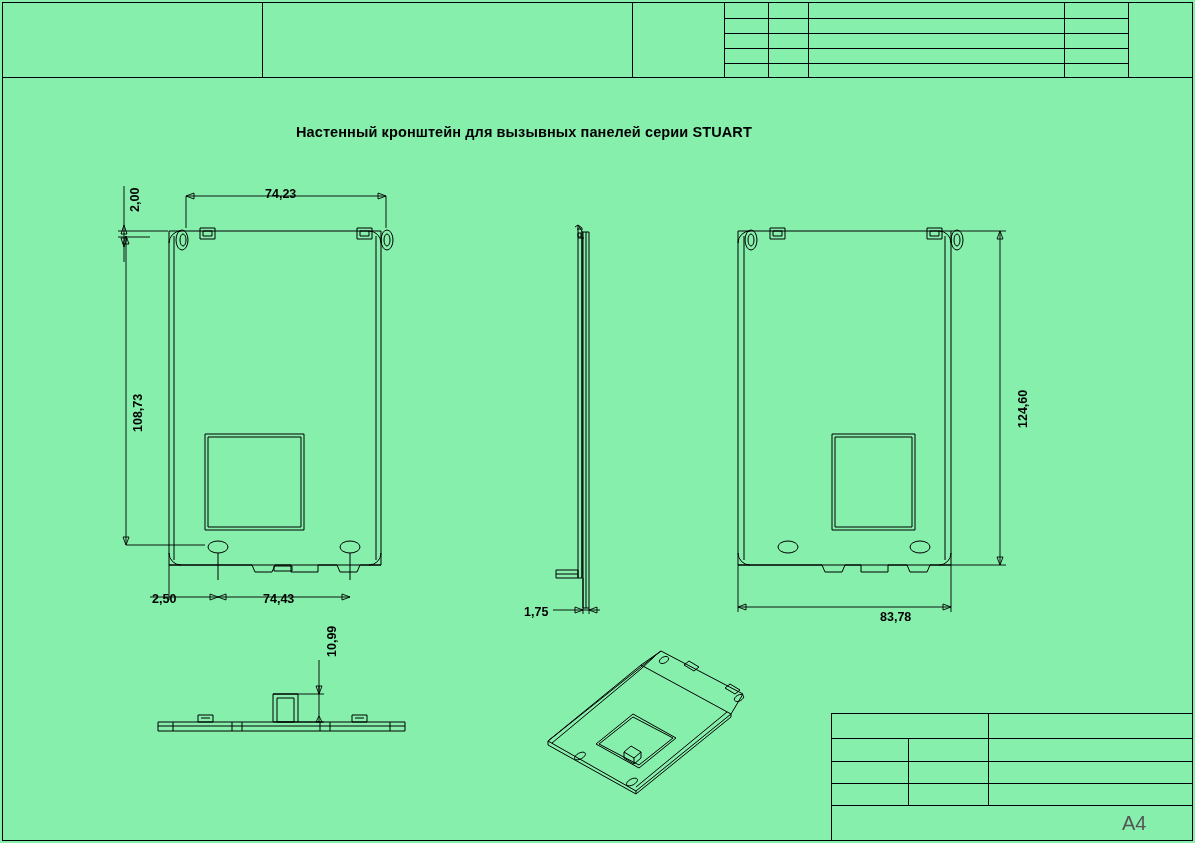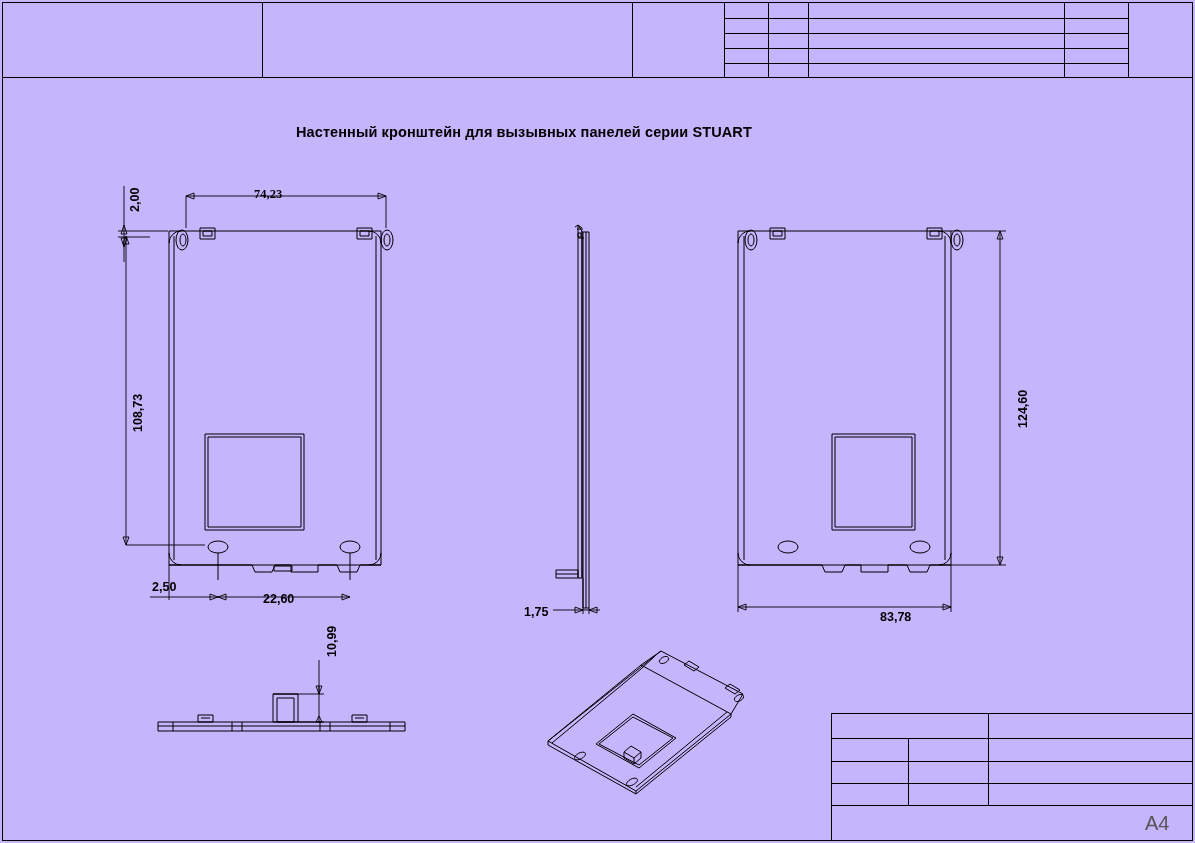--- a/index.html
+++ b/index.html
@@ -7,21 +7,21 @@
     padding: 0;
     background: #ffffff;
   }
   body {
     font-family: "Liberation Sans", sans-serif;
   }
   #sheet {
     position: relative;
     width: 1195px;
     height: 843px;
-    background: #c4b5fd;
+    background: #86efac;
     overflow: hidden;
   }
   .ln {
     position: absolute;
     background: #000000;
   }
   .hln { height: 1px; }
   .vln { width: 1px; }
   .txt {
     position: absolute;
@@ -85,21 +85,21 @@
   <div class="txt title-main" style="left:296px; top:124px;">Настенный кронштейн для вызывных панелей серии STUART</div>
 
   <div class="ln hln" style="left:831px; top:713px; width:362px;"></div>
   <div class="ln hln" style="left:831px; top:738px; width:362px;"></div>
   <div class="ln hln" style="left:831px; top:761px; width:362px;"></div>
   <div class="ln hln" style="left:831px; top:783px; width:362px;"></div>
   <div class="ln hln" style="left:831px; top:805px; width:362px;"></div>
   <div class="ln vln" style="left:831px; top:713px; height:128px;"></div>
   <div class="ln vln" style="left:908px; top:738px; height:67px;"></div>
   <div class="ln vln" style="left:988px; top:713px; height:92px;"></div>
-  <div class="txt fmt" style="left:1122px; top:812px;margin-left:23px;">A4</div>
+  <div class="txt fmt" style="left:1122px; top:812px;">A4</div>
 
   <svg class="draw" viewBox="0 0 1195 843">
 
     <g>
 
       <path class="o" d="M169,231 L169,565 L381,565 L381,231 Z"></path>
 
       <path class="o" d="M169,243 A12,12 0 0,1 181,231"></path>
       <path class="o" d="M369,231 A12,12 0 0,1 381,243"></path>
       <path class="o" d="M169,553 A12,12 0 0,0 181,565"></path>
@@ -263,24 +263,24 @@
       <path class="o" d="M624,752 L624,758 L634,764 L634,758"></path>
       <path class="o" d="M634,764 L641,758 L641,752"></path>
 
       <path class="o" d="M548,741 L548,745 L636,794 L636,791"></path>
       <path class="o" d="M636,794 L731,717 L731,714"></path>
     </g>
 
   </svg>
 
   <div class="txt dim vert" style="left:128px; top:212px;">2,00</div>
-  <div class="txt dim" style="left:254px; top:187px;font-family:Liberation Serif, serif;">74,23</div>
+  <div class="txt dim" style="left:265px; top:187px;">74,23</div>
   <div class="txt dim vert" style="left:131px; top:432px;">108,73</div>
-  <div class="txt dim" style="left:152px; top:580px;">2,50</div>
-  <div class="txt dim" style="left:263px; top:592px;">22,60</div>
+  <div class="txt dim" style="left:152px; top:592px;">2,50</div>
+  <div class="txt dim" style="left:263px; top:592px;">74,43</div>
 
   <div class="txt dim" style="left:524px; top:605px;">1,75</div>
 
   <div class="txt dim vert" style="left:1016px; top:428px;">124,60</div>
   <div class="txt dim" style="left:880px; top:610px;">83,78</div>
 
   <div class="txt dim vert" style="left:325px; top:657px;">10,99</div>
 
 </div>
 

